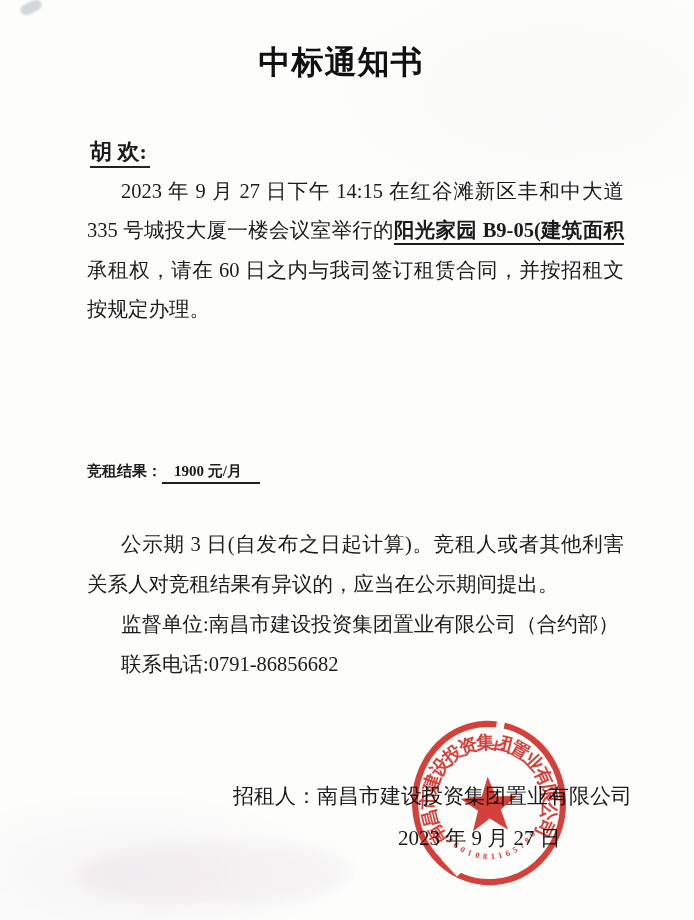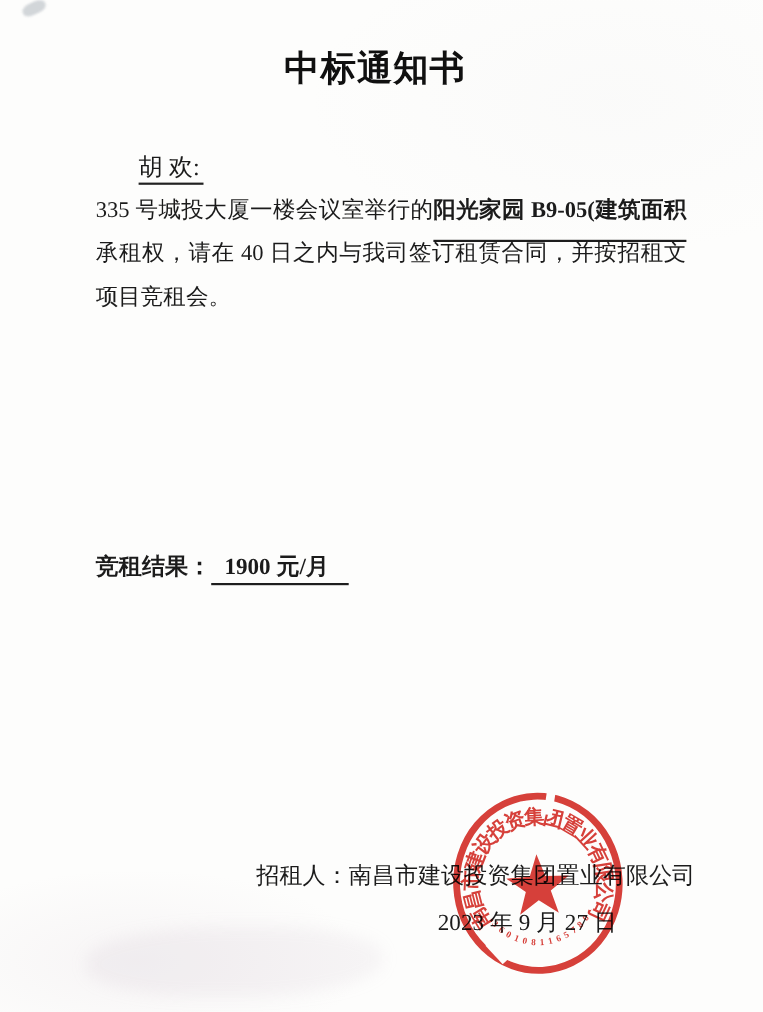--- a/index.html
+++ b/index.html
@@ -18,29 +18,29 @@
   .artifact-topleft{
     position:absolute;left:20px;top:2px;width:22px;height:11px;
     background:rgba(140,150,160,0.38);border-radius:40%;
     transform:rotate(-25deg);filter:blur(1.2px);
   }
   .doc-title{
     position:absolute;left:0;right:12px;top:42px;text-align:center;
     font-size:32px;font-weight:700;letter-spacing:1px;color:#101010;
     line-height:40px;
   }
-  .salutation{position:absolute;left:90px;top:138px;font-size:22px;font-weight:400;line-height:28px;margin-left:36px;}
+  .salutation{position:absolute;left:90px;top:138px;font-size:22px;font-weight:700;line-height:28px;}
   .salutation .u-name{border-bottom:2px solid #222;padding:0 3px 2px 0;}
   .para1{position:absolute;left:87px;top:172px;width:537px;font-size:20.5px;line-height:39.3px;}
   .notice{position:absolute;left:87px;top:524px;width:537px;font-size:20.5px;line-height:40px;}
   .line{white-space:nowrap;}
   .jl{white-space:normal;text-align:justify;text-align-last:justify;}
   .ind{text-indent:34px;}
-  .em{font-weight:700;border-bottom:2px solid #1d1d1d;padding-bottom:16px;margin-top:12px;}
-  .result-line{position:absolute;left:87px;top:456px;font-size:21px;line-height:30px;font-weight:700;margin-top:44px;}
+  .em{font-weight:700;border-bottom:2px solid #1d1d1d;padding-bottom:2px;margin-top:12px;}
+  .result-line{position:absolute;left:87px;top:456px;font-size:15px;line-height:30px;font-weight:700;}
   .result-value{border-bottom:2px solid #1e1e1e;padding:0 18px 3px 12px;}
   .lessor-line{position:absolute;left:233px;top:782px;font-size:21px;line-height:28px;}
   .date-line{position:absolute;left:398px;top:824px;font-size:21px;line-height:28px;}
   .seal{
     position:absolute;left:401px;top:715px;width:176px;height:176px;
     mix-blend-mode:multiply;opacity:0.95;transform:rotate(-3deg);
   }
   .seal text{font-family:"Liberation Serif","DejaVu Serif",serif;}
   .smudge-bottomleft{
     position:absolute;left:78px;top:842px;width:270px;height:64px;
@@ -55,29 +55,36 @@
 
   <div class="artifact-topleft"></div>
 
   <div class="doc-title">中标通知书</div>
 
   <div class="salutation">
     <span class="u-name">胡 欢:</span>
   </div>
 
   <div class="para1">
+    <div class="line jl ind">2023 年 9 月 27 日下午 14:15 在红谷滩新区丰和中大道</div>
     <div class="line jl"><span>335 号城投大厦一楼会议室举行的</span><span class="em">阳光家园 B9-05(建筑面积</span></div>
-    <div class="line jl">承租权，请在 40 日之内与我司签订租赁合同，并按招租文</div>
-    <div class="line">项目竞租会。</div>
+    <div class="line jl">承租权，请在 60 日之内与我司签订租赁合同，并按招租文</div>
+    <div class="line">按规定办理。</div>
   </div>
 
   <div class="result-line">
     <span>竞租结果：</span><span class="result-value">1900 元/月</span>
   </div>
 
+  <div class="notice">
+    <div class="line jl ind">公示期 3 日(自发布之日起计算)。竞租人或者其他利害</div>
+    <div class="line">关系人对竞租结果有异议的，应当在公示期间提出。</div>
+    <div class="line ind">监督单位:南昌市建设投资集团置业有限公司（合约部）</div>
+    <div class="line ind">联系电话:0791-86856682</div>
+  </div>
 
   <div class="lessor-line">招租人：南昌市建设投资集团置业有限公司</div>
   <div class="date-line">2023 年 9 月 27 日</div>
 
   <div class="smudge-bottomleft"></div>
 
   <svg class="seal" viewBox="0 0 200 200" preserveAspectRatio="xMidYMid meet" aria-hidden="true">
     <defs>
       <path id="ringTextPath" d="M 51.1 138.2 A 62 62 0 1 1 148.9 138.2" fill="none"></path>
       <path id="serialPath" d="M 47.6 136.7 A 64 64 0 0 0 152.4 136.7" fill="none"></path>

